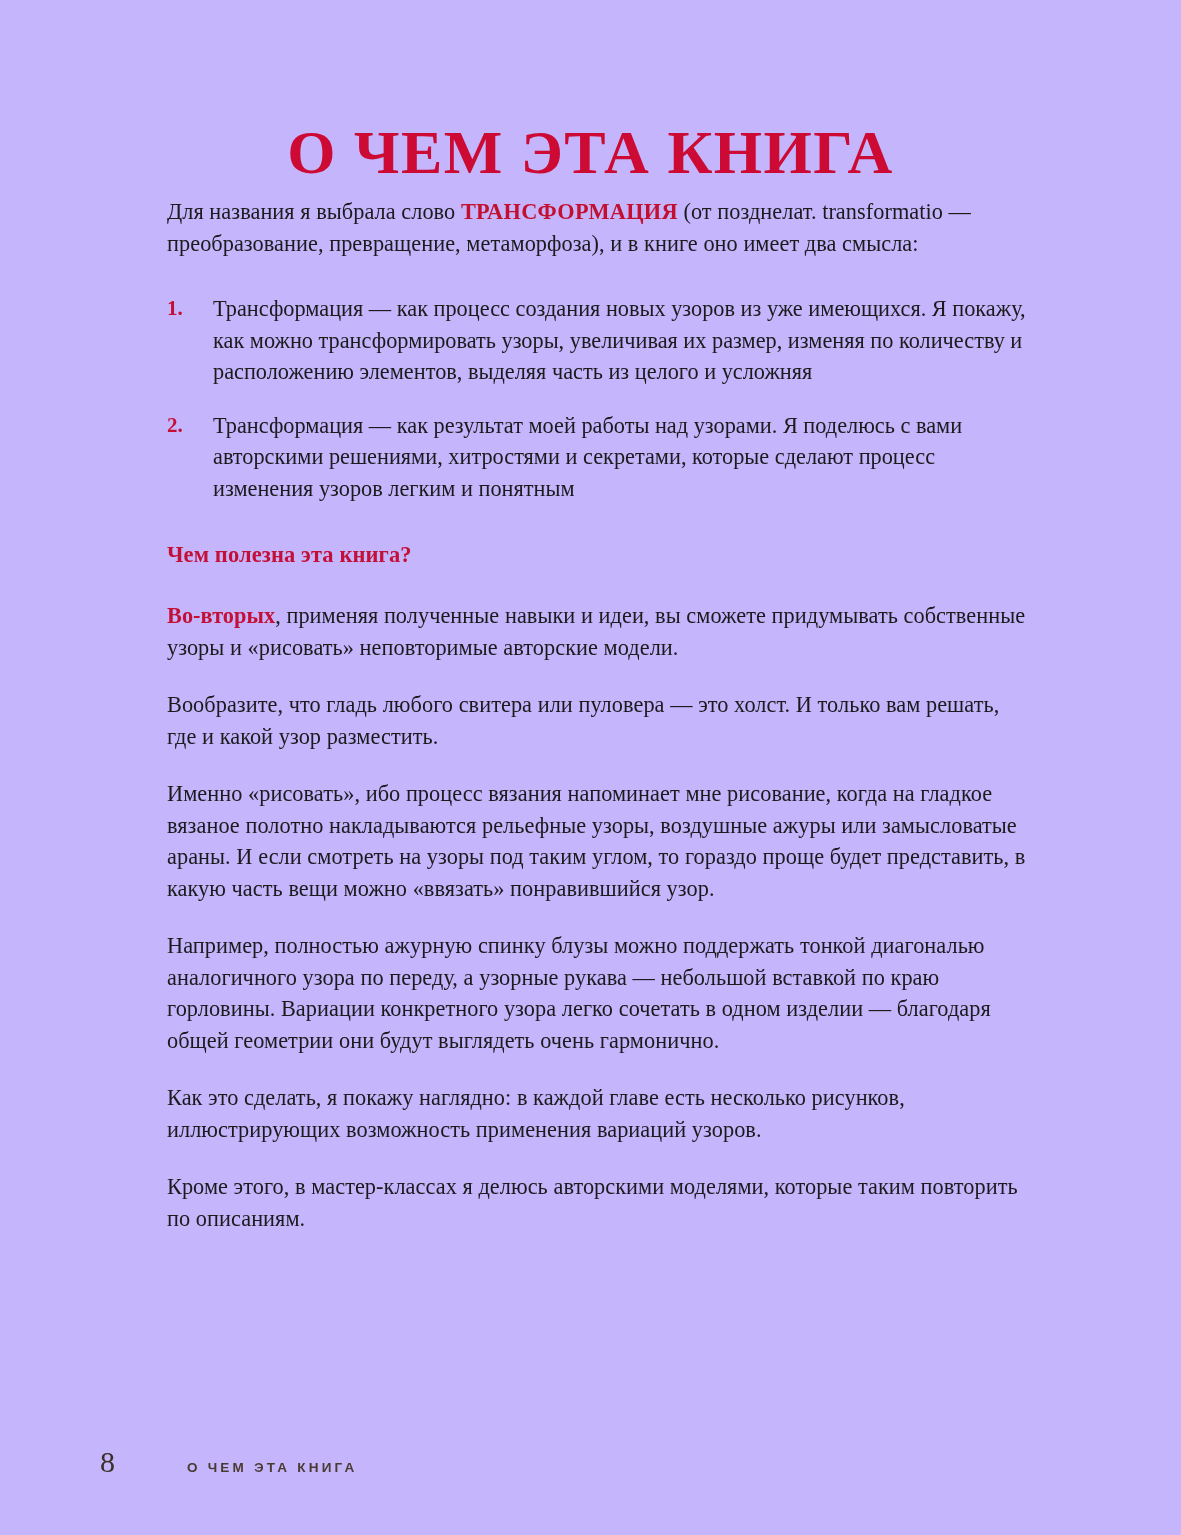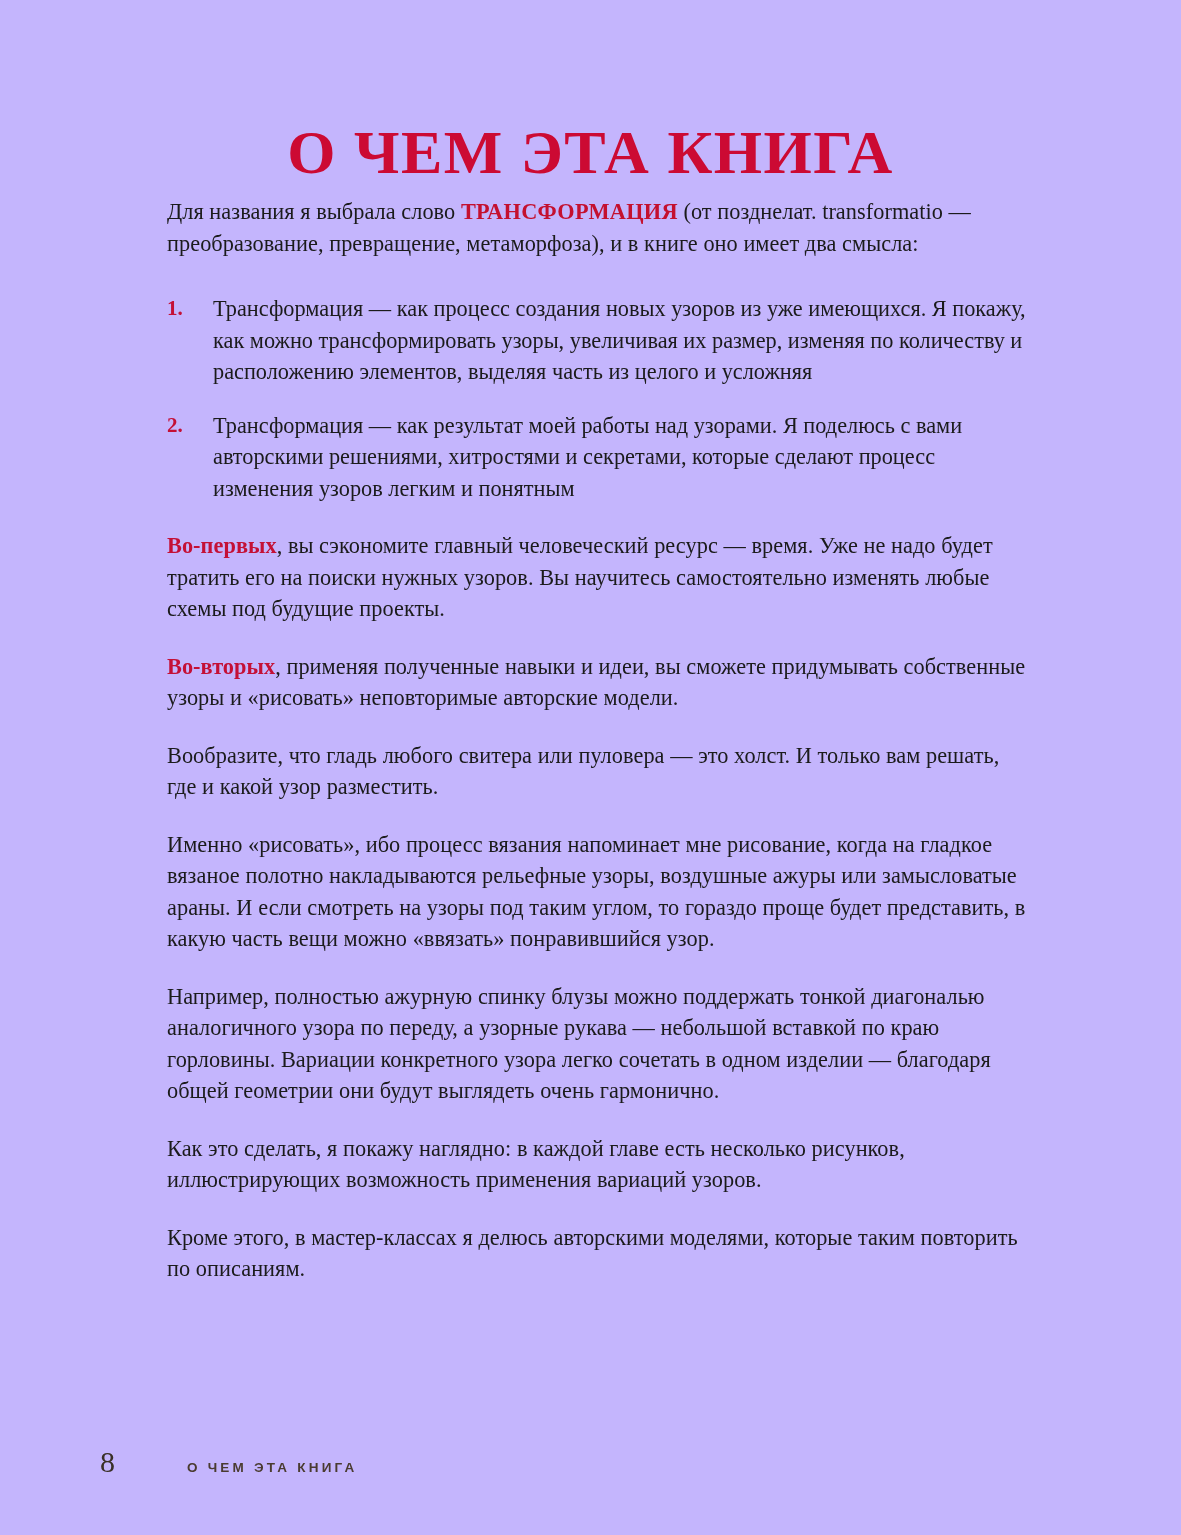--- a/index.html
+++ b/index.html
@@ -144,22 +144,22 @@
       <li class="list-item">
         <span class="list-marker">1.</span>
         <span>Трансформация — как процесс создания новых узоров из уже имеющихся. Я покажу, как можно трансформировать узоры, увеличивая их размер, изменяя по количеству и расположению элементов, выделяя часть из целого и усложняя</span>
       </li>
       <li class="list-item">
         <span class="list-marker">2.</span>
         <span>Трансформация — как результат моей работы над узорами. Я поделюсь с вами авторскими решениями, хитростями и секретами, которые сделают процесс изменения узоров легким и понятным</span>
       </li>
     </ol>
 
+    <h2 class="subheading">Чем полезна эта книга?</h2>
 
-    <p class="para"><span class="accent-lead">Во-первых</span><span>, вы сэкономите главный человеческий ресурс — время.  Уже не надо будет тратить его на поиски нужных узоров. Вы научитесь самостоятельно изменять любые схемы под будущие проекты.</span></p>
 
     <p class="para"><span class="accent-lead">Во-вторых</span><span>, применяя полученные навыки и идеи, вы сможете придумывать собственные узоры и «рисовать» неповторимые авторские модели.</span></p>
 
     <p class="para">Вообразите, что гладь любого свитера или пуловера — это холст. И только вам решать, где и какой узор разместить.</p>
 
     <p class="para">Именно «рисовать», ибо процесс вязания напоминает мне рисование, когда на гладкое вязаное полотно накладываются рельефные узоры, воздушные ажуры или замысловатые араны. И если смотреть на узоры под таким углом, то гораздо проще будет представить, в какую часть вещи можно «ввязать» понравившийся узор.</p>
 
     <p class="para">Например, полностью ажурную спинку блузы можно поддержать тонкой диагональю аналогичного узора по переду, а узорные рукава — небольшой вставкой по краю горловины. Вариации конкретного узора легко сочетать в одном изделии — благодаря общей геометрии они будут выглядеть очень гармонично.</p>
 
     <p class="para">Как это сделать, я покажу наглядно: в каждой главе есть несколько рисунков, иллюстрирующих возможность применения вариаций узоров.</p>

